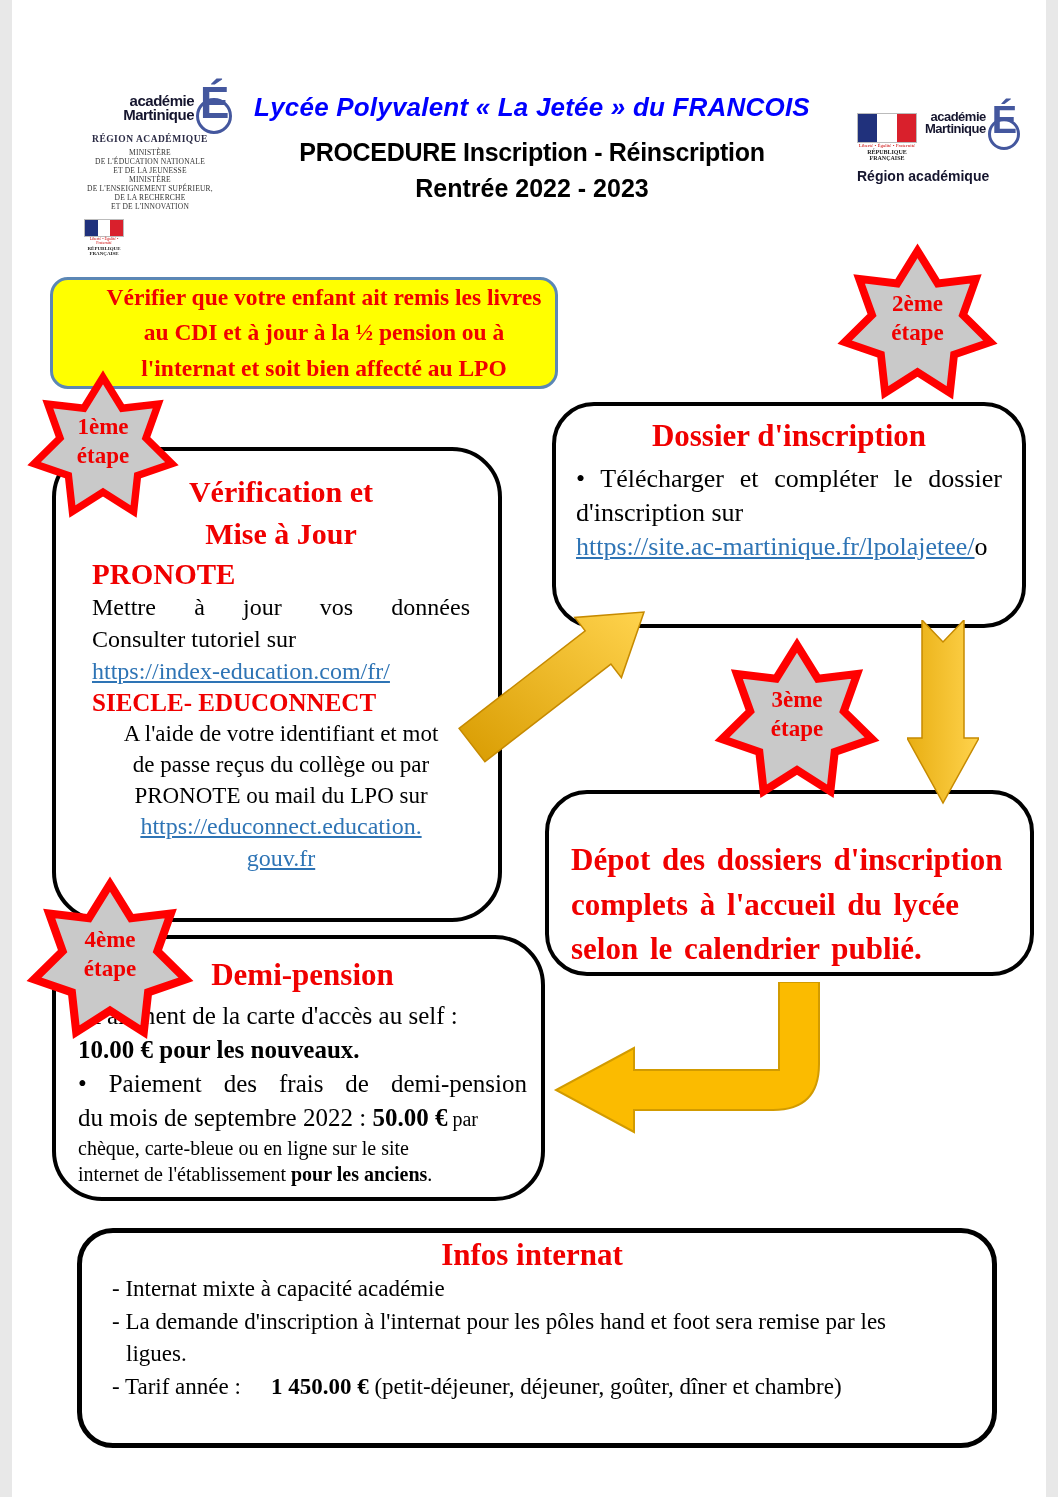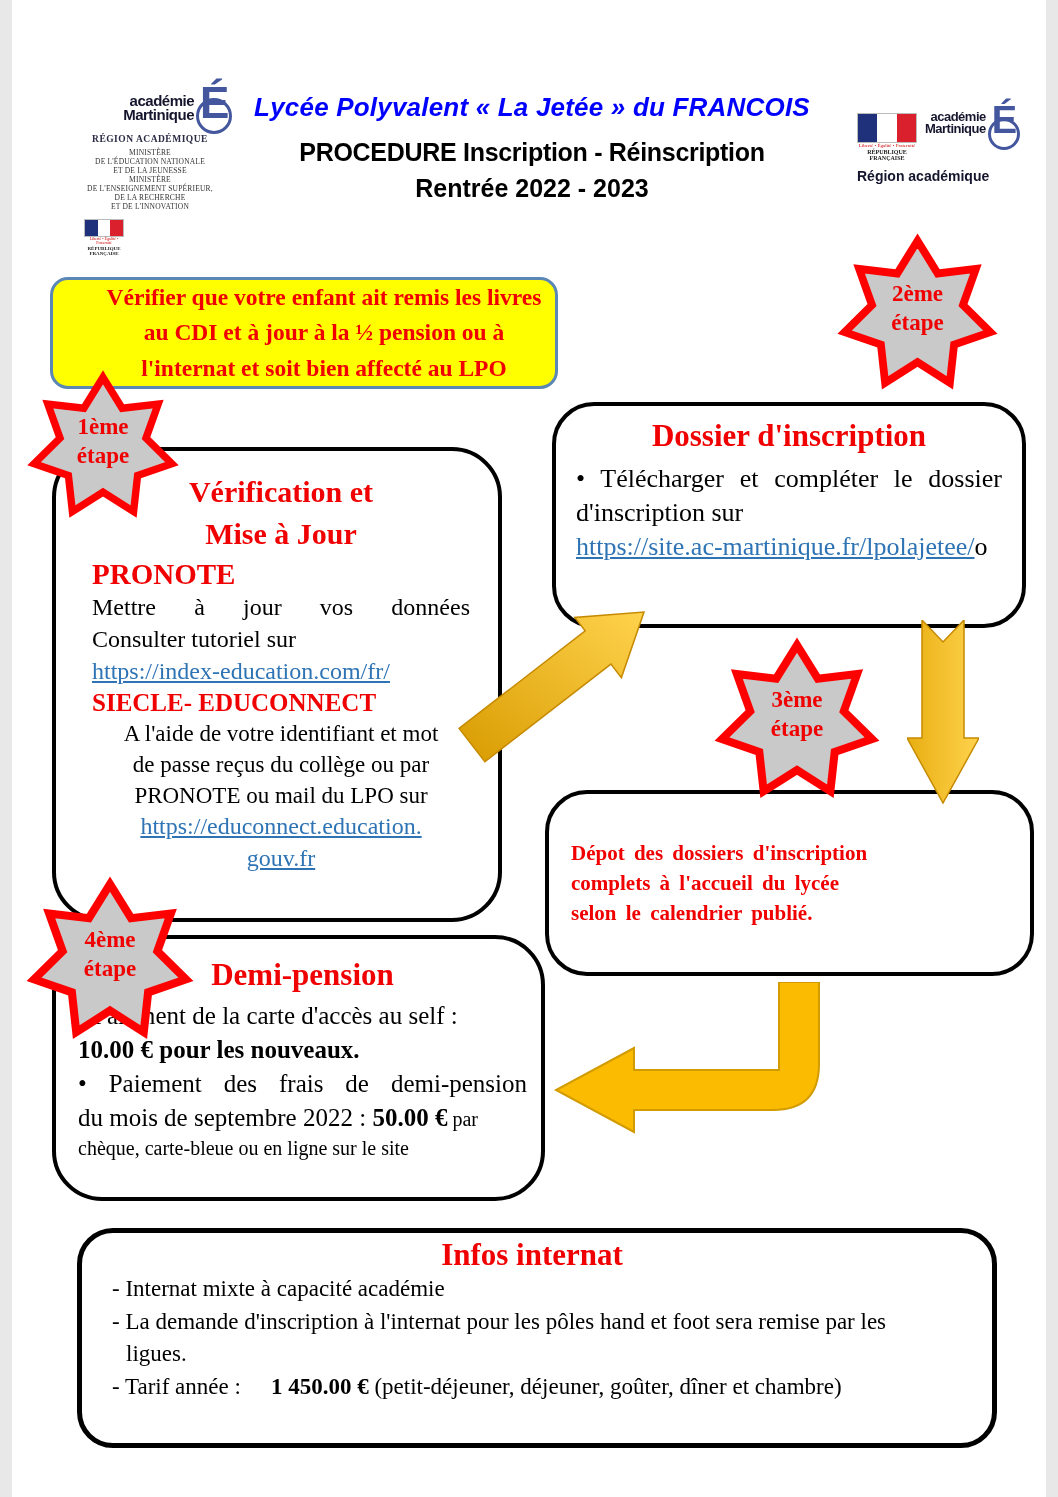--- a/index.html
+++ b/index.html
@@ -72,21 +72,21 @@
   .v-para{font-size:23px;line-height:1.33;text-align:center;margin-top:2px;color:#000;}
   .v-link2{text-align:center;font-size:24px;line-height:1.33;}
 
   #box2{left:540px;top:402px;width:474px;height:226px;border-radius:42px;
         padding:12px 20px 0 20px;}
   .d-title{text-align:center;color:#f00000;font-weight:bold;font-size:31px;}
   .d-body{font-size:26px;line-height:1.3;margin-top:8px;color:#000;}
 
   #box3{left:533px;top:790px;width:489px;height:186px;border-radius:42px;
         padding:44px 14px 0 22px;}
-  .dep-txt{color:#f00000;font-weight:bold;font-size:21px;line-height:1.44;
+  .dep-txt{color:#f00000;font-weight:bold;font-size:31px;line-height:1.44;
            word-spacing:4px;}
 
   #box4{left:40px;top:935px;width:493px;height:266px;border-radius:50px;
         padding:18px 14px 8px 22px;}
   .dp-title{text-align:center;color:#f00000;font-weight:bold;font-size:31px;}
   .dp-body{font-size:25px;line-height:1.36;margin-top:6px;color:#000;}
   .dp-small{font-size:20px;line-height:1.3;color:#000;}
   .sm{font-size:20px;}
 
   #boxI{left:65px;top:1228px;width:920px;height:220px;border-radius:36px;
@@ -95,21 +95,21 @@
   .i-item{font-size:23px;line-height:1.42;color:#000;padding-left:14px;text-indent:-14px;}
   .i-gap{display:inline-block;width:30px;}
 
   
   .star{z-index:6;}
   .star svg{display:block;width:100%;height:100%;}
   .star .lbl{position:absolute;left:0;top:0;width:100%;height:92%;display:flex;
              align-items:center;justify-content:center;text-align:center;
              color:#f00000;font-weight:bold;font-size:23px;line-height:1.25;}
   #star1{left:13px;top:370px;width:156px;height:156px;}
-  #star2{left:823px;top:233px;width:165px;height:165px;}
+  #star2{left:823px;top:243px;width:165px;height:165px;}
   #star3{left:700px;top:637px;width:170px;height:170px;}
   #star4{left:12px;top:876px;width:172px;height:172px;}
 
   
   .arrow{z-index:5;}
   #arrowDiag{left:445px;top:598px;width:200px;height:170px;}
   #arrowVert{left:895px;top:620px;width:72px;height:185px;}
   #arrowElbow{left:530px;top:982px;width:315px;height:152px;}
 </style>
 </head>
@@ -214,20 +214,21 @@
 selon le calendrier publié.</div>
   </div>
 
   <div id="box4" class="abs rbox">
     <div class="dp-title">Demi-pension</div>
     <div class="dp-body">• Paiement  de la carte d'accès au self :</div>
     <div class="dp-body" style="margin-top:0;font-weight:bold;">10.00 € pour les nouveaux.</div>
     <div class="dp-body jline" style="margin-top:0;">• Paiement des frais de demi-pension</div>
     <div class="dp-body" style="margin-top:0;"><span>du mois de septembre 2022 : </span><b>50.00 €</b><span class="sm"> par</span></div>
     <div class="dp-small">chèque, carte-bleue ou en ligne sur le site</div>
+    <div class="dp-small"><span>internet de l'établissement </span><b>pour les anciens</b><span>.</span></div>
   </div>
 
   <div id="boxI" class="abs rbox">
     <div class="i-title">Infos internat</div>
     <div class="i-item">- Internat mixte à capacité académie</div>
     <div class="i-item">- La demande d'inscription à l'internat pour les pôles hand et foot sera remise par les ligues.</div>
     <div class="i-item"><span>- Tarif année :</span><span class="i-gap"></span><b>1 450.00 €</b><span> (petit-déjeuner, déjeuner, goûter, dîner et chambre)</span></div>
   </div>
 
   <div id="arrowDiag" class="abs arrow">

